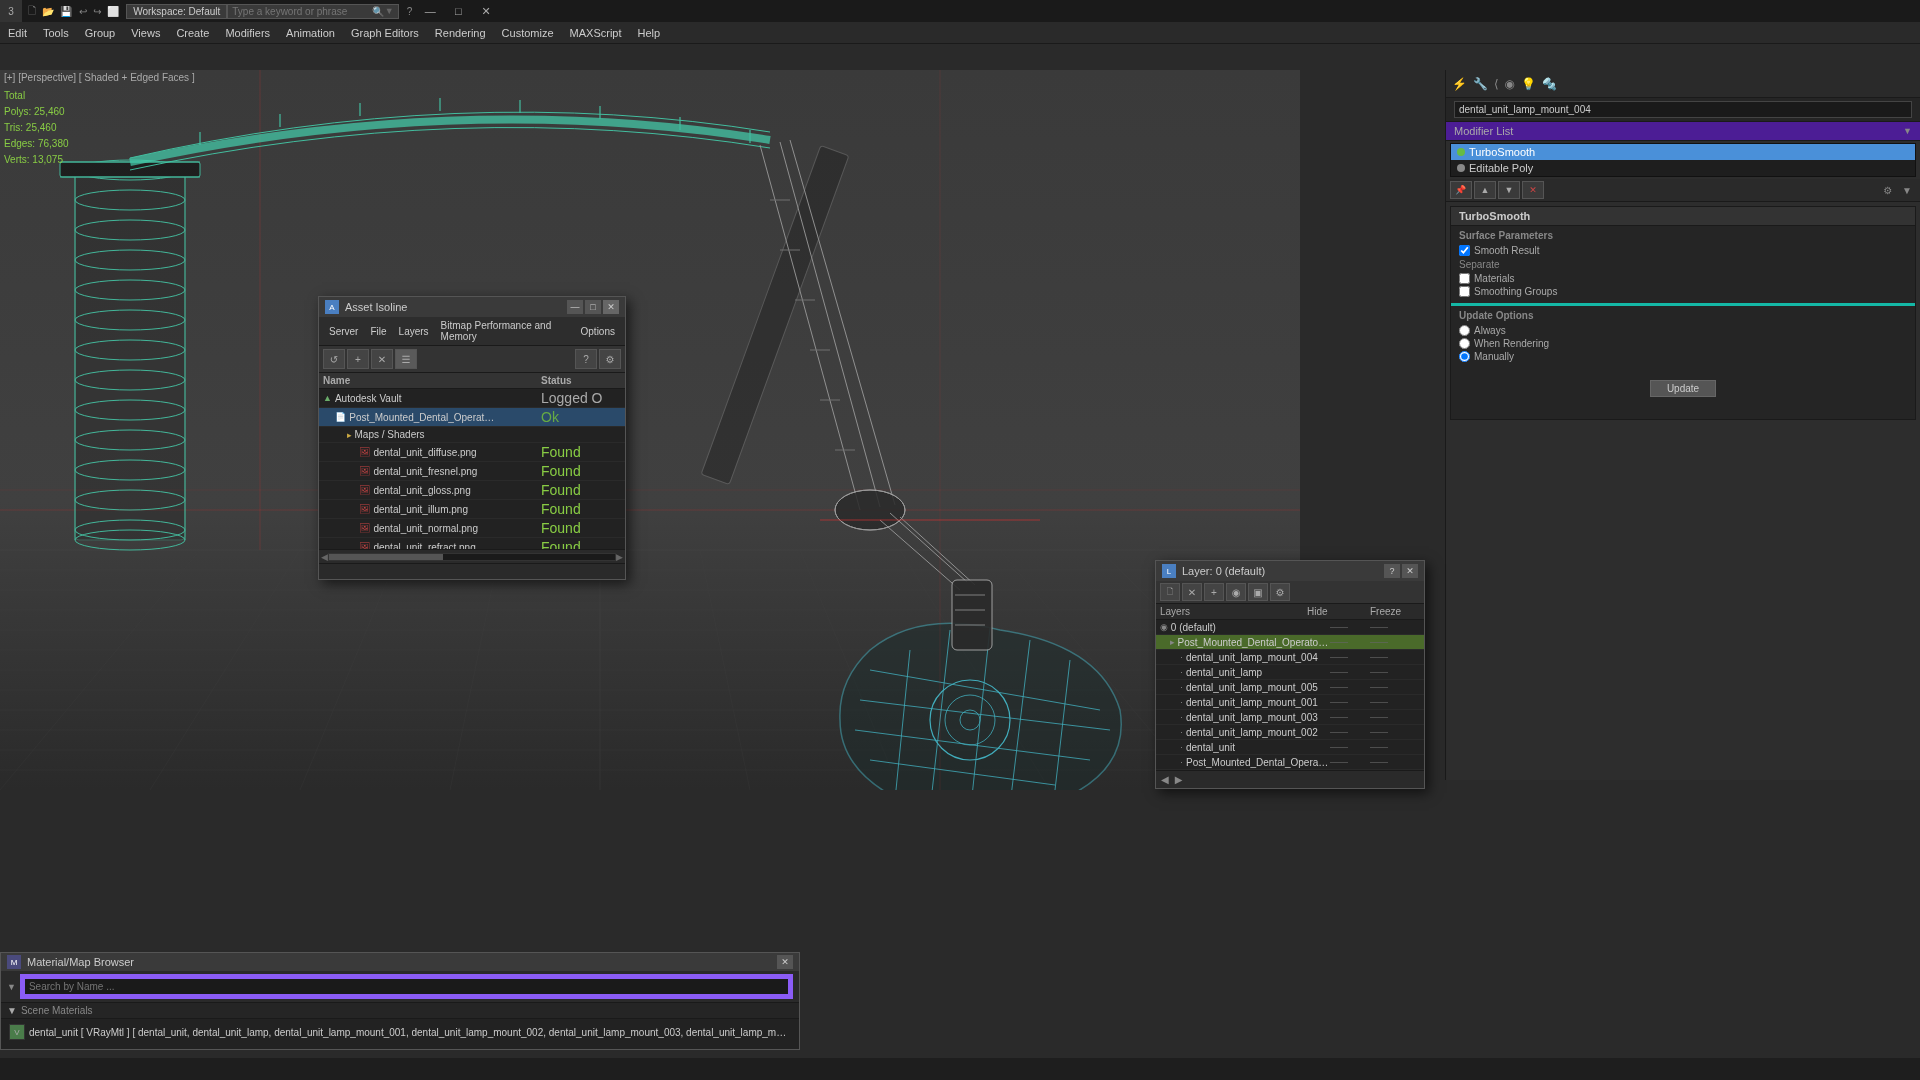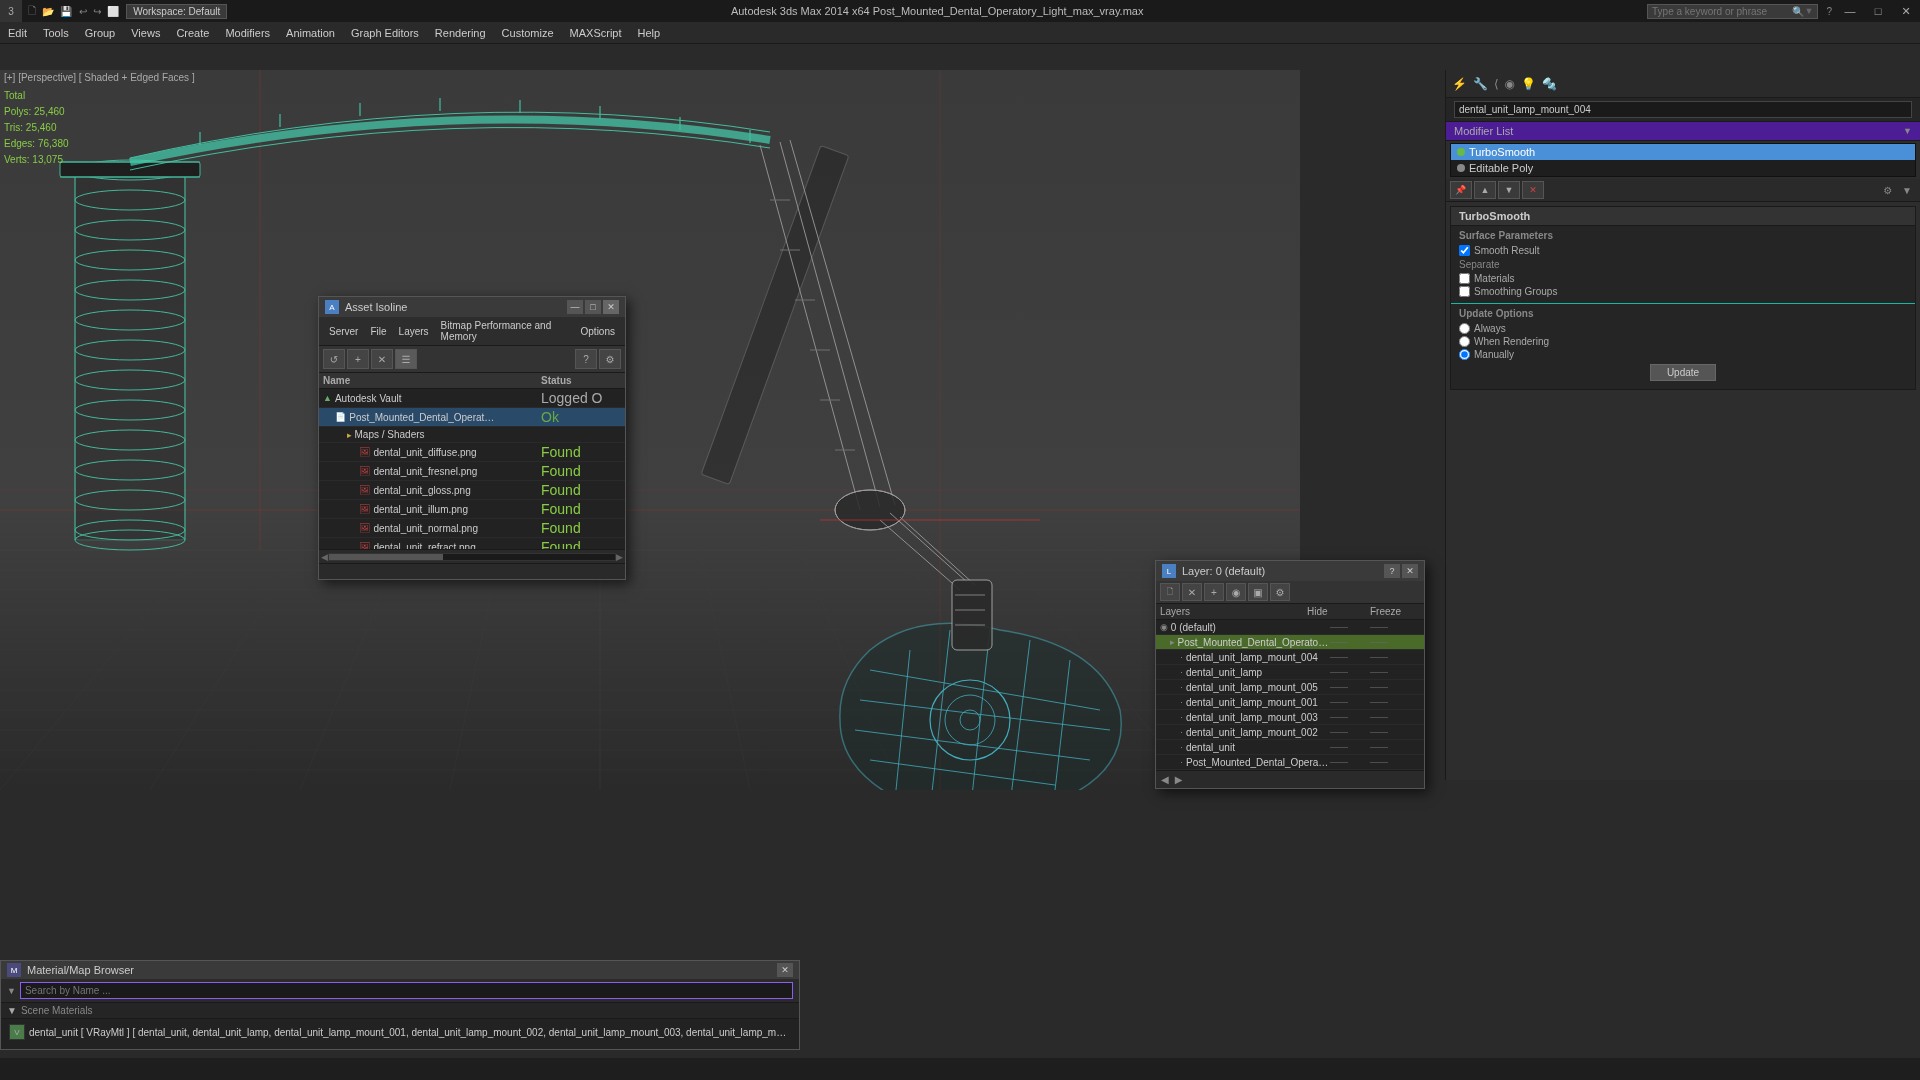--- a/index.html
+++ b/index.html
@@ -145,21 +145,21 @@
     .checkbox-label { font-size: 10px; color: #aaa; }
     .radio-row {
       display: flex; align-items: center; gap: 4px;
       margin-bottom: 2px;
     }
     .radio-row input { width: 11px; height: 11px; }
     .update-btn {
       background: #555; border: 1px solid #666;
       color: #ccc; font-size: 10px;
       padding: 2px 16px; cursor: pointer;
-      margin: 4px auto; display: block; text-align: center;
+      margin: 18px auto; display: block; text-align: center;
     }
 
     
     #asset-tracking {
       position: absolute;
       top: 296px; left: 318px;
       width: 308px;
       background: #2d2d2d;
       border: 1px solid #555;
       z-index: 200;
@@ -360,21 +360,21 @@
     #mb-title-bar .mb-close {
       width: 16px; height: 14px; background: #555;
       display: flex; align-items: center; justify-content: center;
       font-size: 9px; cursor: pointer;
     }
     #mb-search-row {
       display: flex; align-items: center; padding: 3px 6px;
       background: #2a2a2a; border-bottom: 1px solid #1a1a1a;
     }
     #mb-search-row input {
-      flex: 1; background: #1a1a1a; border: 1px solid #8b5cf6;
+      flex: 1; background: #1a1a1a; border: 5px solid #8b5cf6;
       color: #888; font-size: 10px; padding: 2px 4px; outline: none;
     }
     #mb-scene-label {
       padding: 2px 6px;
       font-size: 10px; color: #888;
       background: #252525; border-bottom: 1px solid #1a1a1a;
       display: flex; align-items: center;
     }
     #mb-scene-label .mb-toggle {
       margin-right: 4px; color: #aaa;
@@ -416,21 +416,20 @@
   <div class="app-icon">3</div>
   <div class="toolbar-icons">
     <span>🗋</span>
     <span>📂</span>
     <span>💾</span>
     <span>↩</span>
     <span>↪</span>
     <span>⬜</span>
   </div>
   <div class="workspace-selector">Workspace: Default</div>
-  <div class="title-text">Autodesk 3ds Max 2014 x64    Post_Mounted_Dental_Operatory_Light_max_vray.max</div>
   <div class="search-box">
     <input type="text" placeholder="Type a keyword or phrase" style="">
     <span style="font-size:10px;color:#666;">🔍</span>
     <span style="font-size:9px;color:#666;">▼</span>
   </div>
   <span style="padding:0 4px;font-size:10px;color:#888;">?</span>
   <div class="window-controls">
     <span style="color:#aaa;">—</span>
     <span style="color:#aaa;">□</span>
     <span class="close-btn" style="color:#aaa;">✕</span>
@@ -671,21 +670,21 @@
       <div class="checkbox-row">
         <input type="checkbox" style="">
         <span class="checkbox-label">Materials</span>
       </div>
       <div class="checkbox-row">
         <input type="checkbox" style="">
         <span class="checkbox-label">Smoothing Groups</span>
       </div>
     </div>
 
-    <div style="padding:4px 8px;border-top:1px solid #14b8a6;">
+    <div style="padding:4px 8px;border-top:3px solid #14b8a6;">
       <div style="font-size:10px;color:#888;font-weight:bold;margin-bottom:4px;">Update Options</div>
       <div class="radio-row">
         <input type="radio" name="update" style="">
         <span class="checkbox-label">Always</span>
       </div>
       <div class="radio-row">
         <input type="radio" name="update" style="">
         <span class="checkbox-label">When Rendering</span>
       </div>
       <div class="radio-row">

